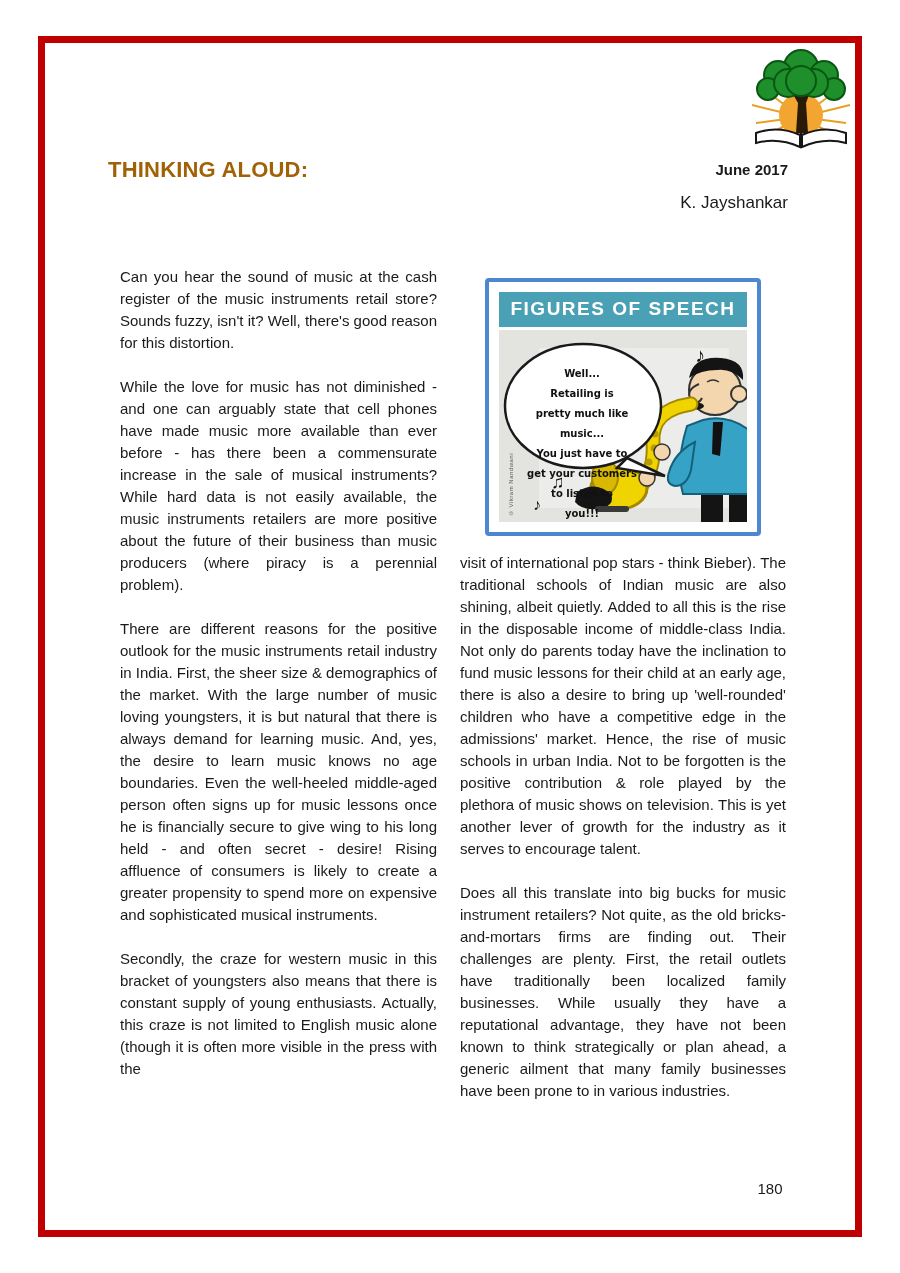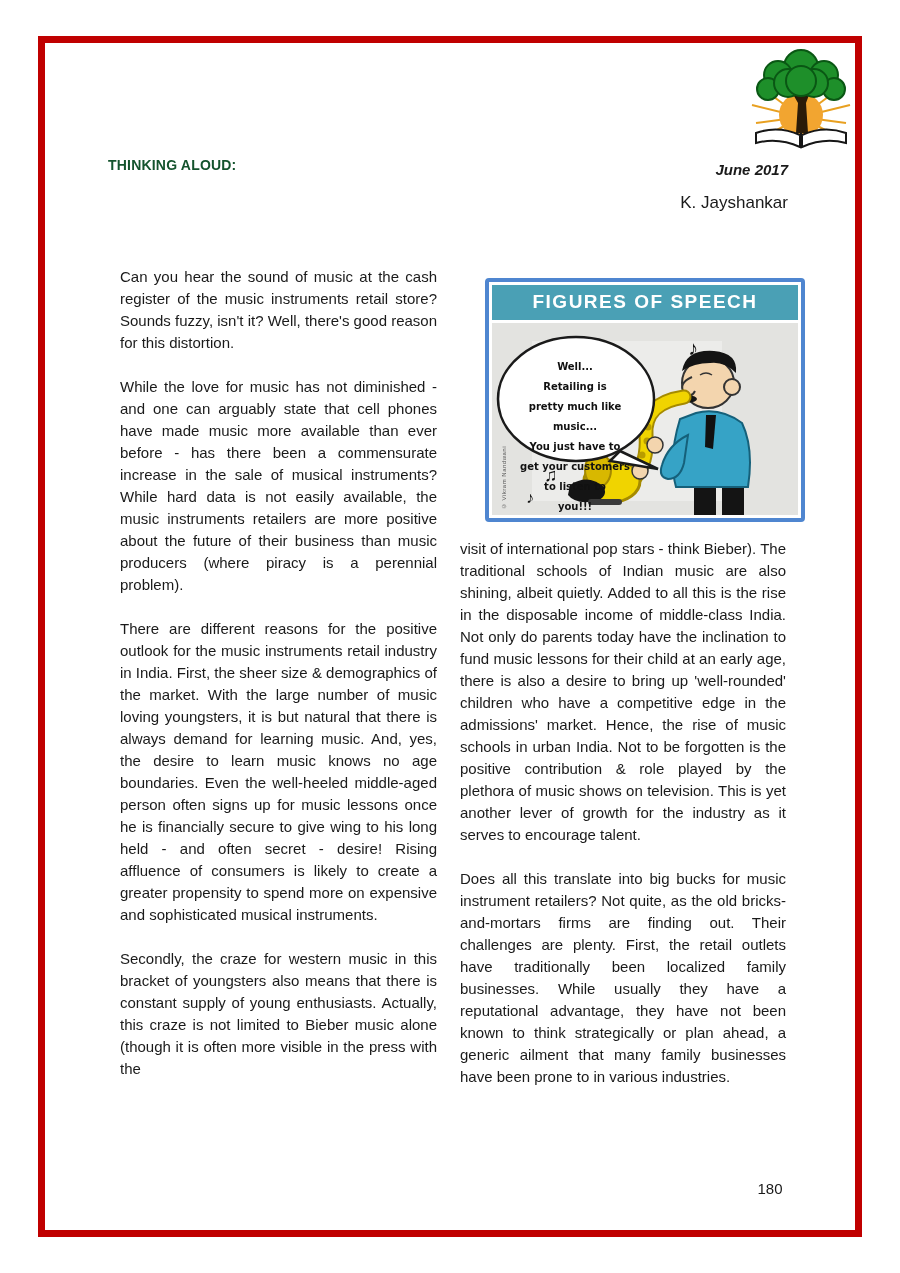--- a/index.html
+++ b/index.html
@@ -6,35 +6,35 @@
   html,body { width:900px; height:1273px; background:#ffffff;
     font-family:"Liberation Sans", sans-serif; color:#1a1a1a; }
   .page { position:relative; width:900px; height:1273px; background:#fff; overflow:hidden; }
 
   .frame { position:absolute; left:38px; top:36px; right:38px; bottom:36px;
     border:7px solid #c00000; pointer-events:none; }
 
   .logo { position:absolute; left:744px; top:45px; width:114px; height:108px; }
 
   .title-block { position:absolute; left:108px; top:157px; width:360px; }
-  .title { color:#14532d; font-size:14px; font-weight:bold; letter-spacing:.2px; }
+  .title { color:#a16207; font-size:22px; font-weight:bold; letter-spacing:.2px; }
   .subtitle { margin-top:13px; font-size:17px; font-weight:bold; text-decoration:underline; }
 
   .byline-block { position:absolute; left:530px; top:161px; width:258px; text-align:right; }
-  .date { font-size:15px; font-weight:bold;font-style:italic; }
+  .date { font-size:15px; font-weight:bold; }
   .author { margin-top:15px; font-size:17px; font-weight:normal; }
 
   .content { position:absolute; left:120px; top:266px; width:684px; display:flex; gap:23px; }
   .col { text-align:justify; font-size:15px; line-height:22px; }
   .col-left  { width:317px; }
   .col-right { width:326px; }
   .col p { margin-bottom:22px; }
 
-  .cartoon { width:320px; margin:12px 0 16px 25px; border:4px solid #4f86d0;
-    border-radius:4px; background:#fff; padding:3px; }
+  .cartoon { width:276px; margin:12px 0 16px 25px; border:4px solid #4f86d0;
+    border-radius:4px; background:#fff; padding:10px; }
   .cartoon-header { background:#4aa0b5; color:#ffffff; font-weight:bold; font-size:19px;
     text-align:center; padding:6px 0 7px; letter-spacing:1.5px; }
   .cartoon-body { position:relative; height:192px; margin-top:3px; background:#e3e3e0; overflow:hidden; }
   .cartoon-body svg { position:absolute; left:0; top:0; }
   .bubble-text { position:absolute; left:14px; top:34px; width:138px; text-align:center;
     font-size:10px; line-height:20px; font-weight:bold; white-space:pre-line; color:#111;
     font-family:"DejaVu Sans", sans-serif; }
   .cartoon-credit { position:absolute; left:1px; bottom:6px; font-size:6px; color:#555;
     writing-mode:vertical-rl; transform:rotate(180deg); letter-spacing:.5px; }
 
@@ -93,21 +93,21 @@
     <div class="date">June 2017</div>
     <div class="author">K. Jayshankar</div>
   </div>
 
   <div class="content">
 
     <div class="col col-left">
       <p>Can you hear the sound of music at the cash register of the music instruments retail store? Sounds fuzzy, isn't it? Well, there's good reason for this distortion.</p>
       <p>While the love for music has not diminished - and one can arguably state that cell phones have made music more available than ever before - has there been a commensurate increase in the sale of musical instruments? While hard data is not easily available, the music instruments retailers are more positive about the future of their business than music producers (where piracy is a perennial problem).</p>
       <p>There are different reasons for the positive outlook for the music instruments retail industry in India. First, the sheer size &amp; demographics of the market. With the large number of music loving youngsters, it is but natural that there is always demand for learning music. And, yes, the desire to learn music knows no age boundaries. Even the well-heeled middle-aged person often signs up for music lessons once he is financially secure to give wing to his long held - and often secret - desire! Rising affluence of consumers is likely to create a greater propensity to spend more on expensive and sophisticated musical instruments.</p>
-      <p>Secondly, the craze for western music in this bracket of youngsters also means that there is constant supply of young enthusiasts. Actually, this craze is not limited to Bieber music alone (though it is often more visible in the press with the</p>
+      <p>Secondly, the craze for western music in this bracket of youngsters also means that there is constant supply of young enthusiasts. Actually, this craze is not limited to English music alone (though it is often more visible in the press with the</p>
     </div>
 
     <div class="col col-right">
 
       <div class="cartoon">
         <div class="cartoon-header">FIGURES OF SPEECH</div>
         <div class="cartoon-body">
           <svg width="262" height="192" viewBox="0 0 262 192">
             <rect x="0" y="0" width="262" height="192" fill="#e3e3e0"></rect>
             <rect x="40" y="18" width="190" height="160" fill="#ececea"></rect>

